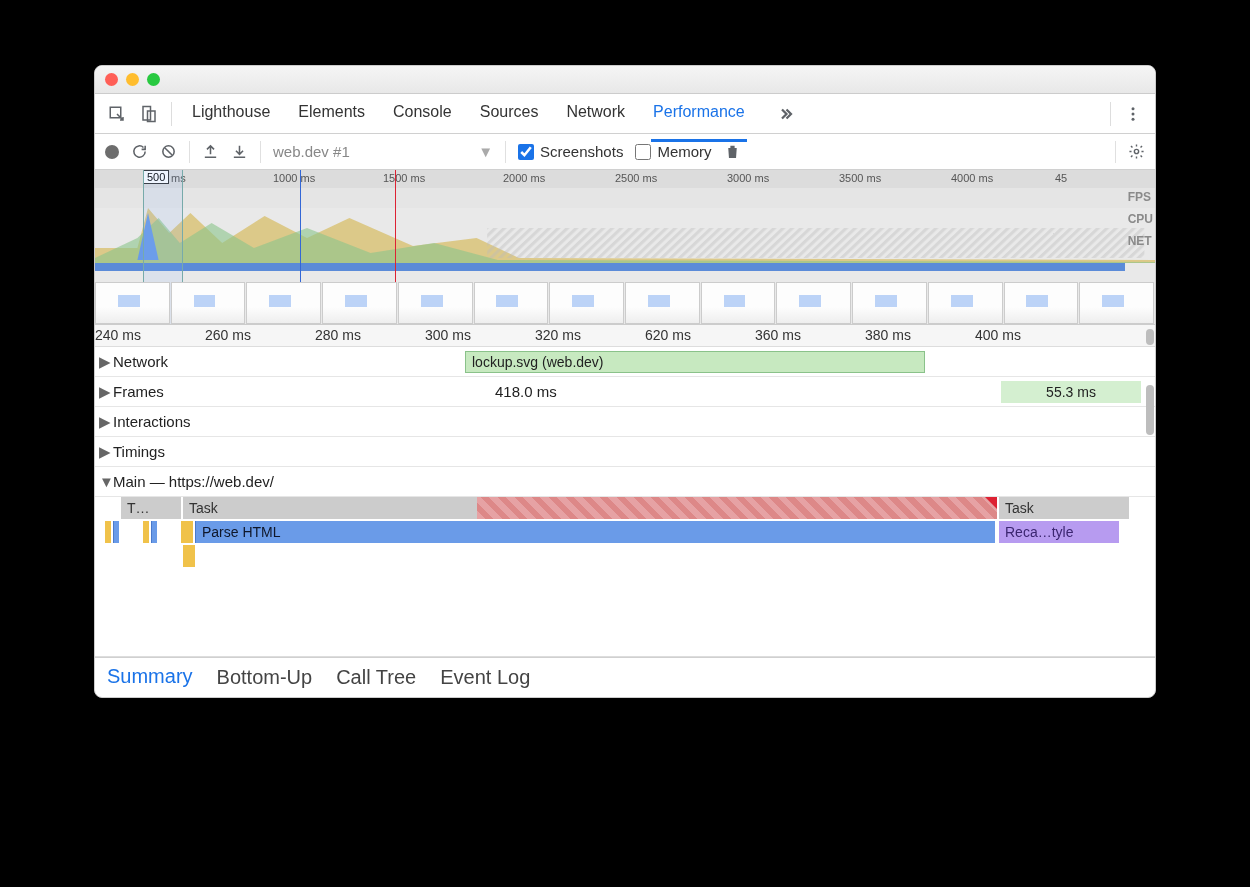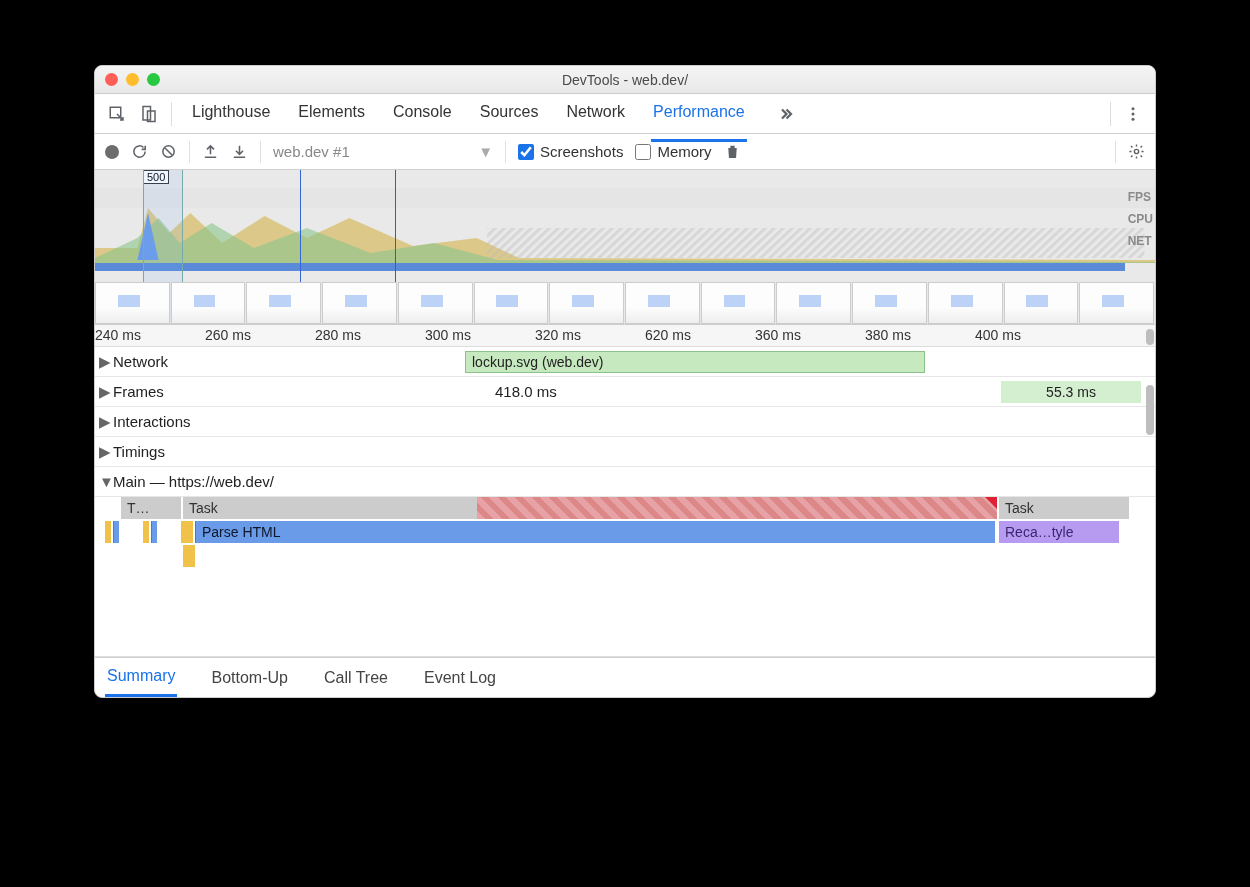--- a/index.html
+++ b/index.html
@@ -52,38 +52,37 @@
   .bar.greenlight { background:#d4efd0; }
   .flame { height:160px; position:relative; border-bottom:1px solid #ddd; }
   .flame-row { position:absolute; left:0; right:0; height:24px; }
   .fb { position:absolute; height:22px; font-size:14px; display:flex; align-items:center; padding:0 6px; overflow:hidden; white-space:nowrap; }
   .fb.gray { background:#ccc; color:#333; }
   .fb.redhatch { background: repeating-linear-gradient(45deg,#e6a2a4,#e6a2a4 6px,#d88 6px,#d88 12px); }
   .fb.blue { background:#6a9be8; color:#0f172a; border-left:1px solid #4a7acc; }
   .fb.purple { background:#b79bf0; color:#3b2670; }
   .fb.amber { background:#f0c24a; }
   .fb.thin { width:2px; padding:0; }
-  .bottomtabs { height:40px; border-top:1px solid #d0d0d0; display:flex; align-items:center; gap:32px; padding:0 10px; font-size:16px; color:#444; }
+  .bottomtabs { height:40px; border-top:1px solid #d0d0d0; display:flex; align-items:center; gap:20px; padding:0 10px; font-size:20px; color:#444; }
   .bottomtabs .btab { padding:9px 2px; cursor:pointer; }
   .bottomtabs .btab.active { color:#1a73e8; border-bottom:3px solid #1a73e8; }
   .vscroll2 { position:absolute; right:1px; top:60px; width:8px; height:50px; background:#bdbdbd; border-radius:4px; }
   .redtri { position:absolute; width:0; height:0; border-left:12px solid transparent; border-top:12px solid #d23; }
 </style>
 </head>
 <body>
 
 <div class="window">
 
   <div class="titlebar">
     <div class="traffic">
       <div class="tl red"></div>
       <div class="tl yellow"></div>
       <div class="tl green"></div>
     </div>
-    <div class="titlebar-title">DevTools - web.dev/</div>
   </div>
 
   <div class="tabrow">
     <div class="iconbtn">
       <svg viewBox="0 0 24 24" fill="none" stroke="currentColor" stroke-width="2">
           <rect x="3" y="3" width="14" height="14"></rect>
           <path d="M12 12 L20 20 M16 20 L20 20 L20 16"></path>
         </svg>
     </div>
     <div class="iconbtn">
@@ -167,20 +166,32 @@
     <div class="vsep"></div>
     <div class="ibtn">
         <svg viewBox="0 0 24 24" fill="none" stroke="currentColor" stroke-width="2">
           <circle cx="12" cy="12" r="3"></circle>
           <path d="M12 2v3M12 19v3M4.2 4.2l2.1 2.1M17.7 17.7l2.1 2.1M2 12h3M19 12h3M4.2 19.8l2.1-2.1M17.7 6.3l2.1-2.1"></path>
         </svg>
       </div>
   </div>
 
   <div class="overview">
+    <div class="ov-ruler" id="ovruler">
+        <span style="left: 48px;">500</span>
+        <span style="left: 76px;">ms</span>
+        <span style="left: 178px;">1000 ms</span>
+        <span style="left: 288px;">1500 ms</span>
+        <span style="left: 408px;">2000 ms</span>
+        <span style="left: 520px;">2500 ms</span>
+        <span style="left: 632px;">3000 ms</span>
+        <span style="left: 744px;">3500 ms</span>
+        <span style="left: 856px;">4000 ms</span>
+        <span style="left: 960px;">45</span>
+      </div>
     <div class="ov-badge">500</div>
     <div class="ov-graph">
       <svg width="100%" height="100%" preserveAspectRatio="none" viewBox="0 0 1000 75">
         <rect x="0" y="0" width="1000" height="20" fill="#e5e5e5"></rect>
         <path d="M0 60 L40 60 L50 20 L70 45 L90 25 L120 55 L160 28 L200 50 L240 30 L300 58 L360 50 L400 70 L1000 72 L1000 75 L0 75 Z" fill="#d8c070" opacity=".8"></path>
         <path d="M0 70 L40 50 L60 30 L80 55 L110 35 L150 60 L200 40 L260 65 L320 55 L380 72 L1000 74 L1000 75 L0 75 Z" fill="#8bc48b" opacity=".6"></path>
         <path d="M40 72 L50 25 L60 72 Z" fill="#6a9be8"></path>
         <rect x="370" y="40" width="620" height="30" fill="url(#h)" opacity=".4"></rect>
         <defs>
             <pattern id="h" width="6" height="6" patternUnits="userSpaceOnUse" patternTransform="rotate(45)">

